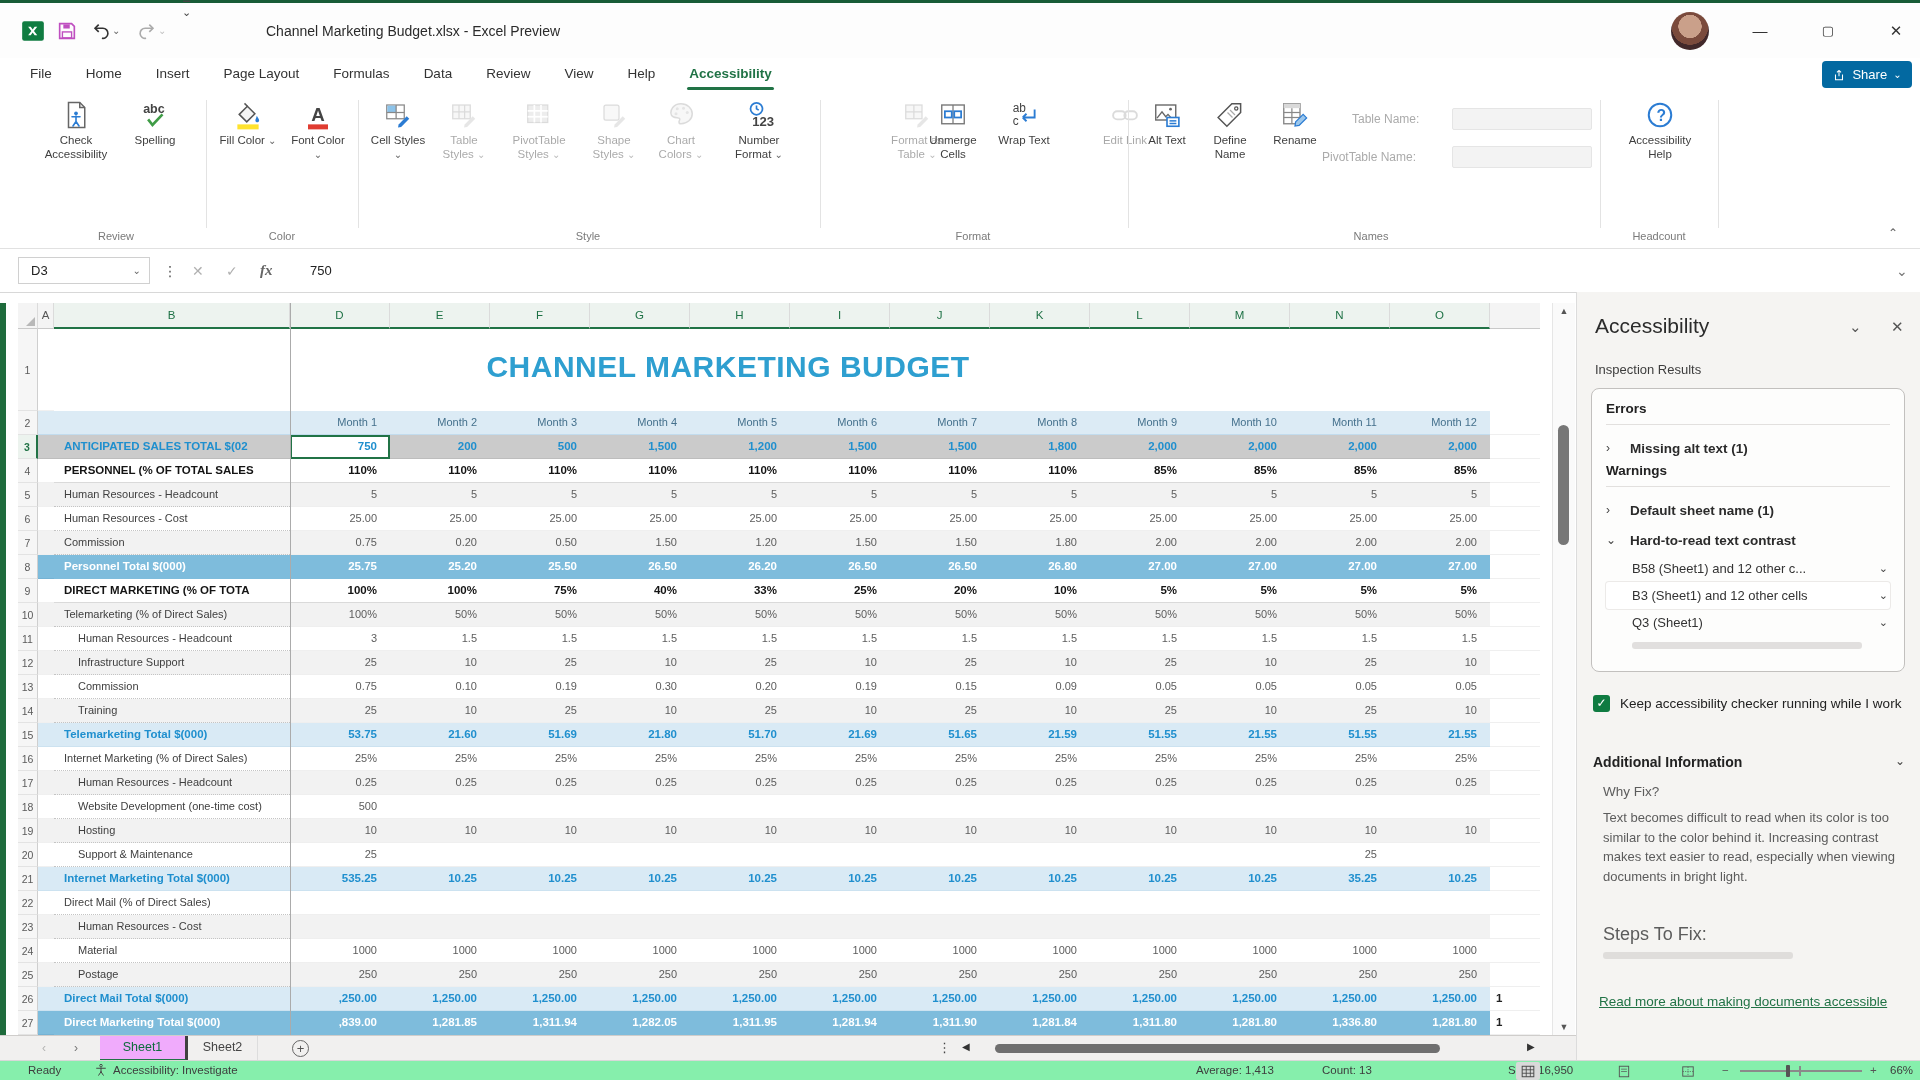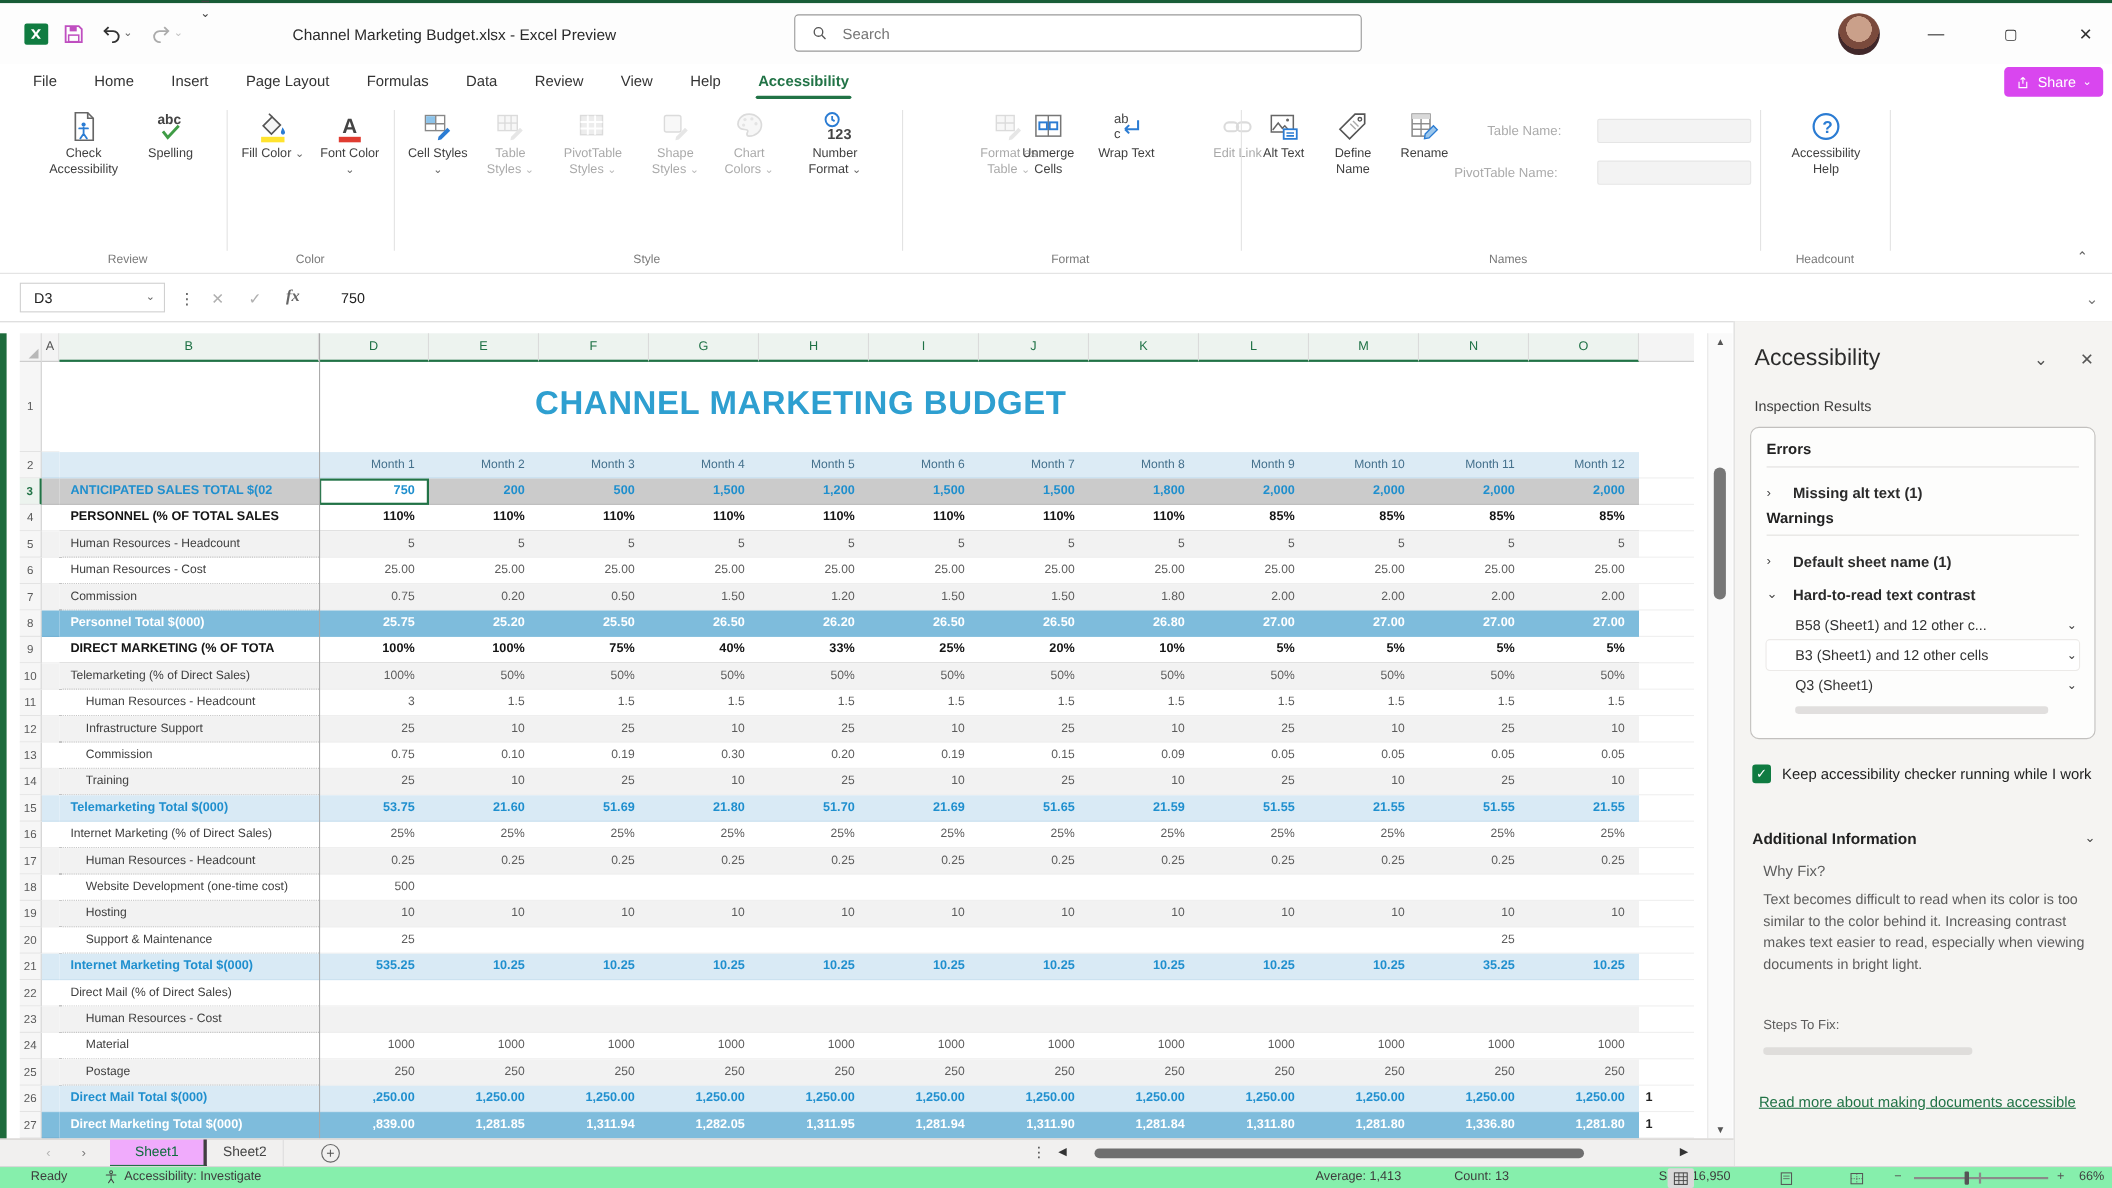--- a/index.html
+++ b/index.html
@@ -20,21 +20,21 @@
     font-size:15px;color:#333;}
   #avatar{position:absolute;left:1671px;top:9px;width:38px;height:38px;border-radius:50%;
     background:radial-gradient(circle at 50% 38%,#caa08a 0 38%,#7a4a3c 39% 60%,#41282a 61%);overflow:hidden;}
 
   
   #menubar{position:absolute;top:58px;left:0;width:1920px;height:34px;background:#fff;display:flex;
     align-items:center;padding-left:30px;gap:34px;box-sizing:border-box;}
   .mtab{font-size:13.5px;color:#333;height:34px;line-height:32px;position:relative;white-space:nowrap;}
   .mtab.active{color:#217346;font-weight:bold;}
   .mtab.active:after{content:"";position:absolute;left:-2px;right:-2px;bottom:2px;height:3px;background:#217346;border-radius:2px;}
-  #sharebtn{position:absolute;left:1822px;top:3px;width:90px;height:27px;background:#d946ef;color:#fff;
+  #sharebtn{position:absolute;left:1822px;top:3px;width:90px;height:27px;background:#0369a1;color:#fff;
     border-radius:4px;display:flex;align-items:center;justify-content:center;gap:6px;font-size:13px;}
 
   
   #ribbon{position:absolute;top:92px;left:0;width:1920px;height:156px;background:#fff;border-bottom:1px solid #E1E1E1;}
   .rbtn{position:absolute;top:8px;display:flex;flex-direction:column;align-items:center;gap:3px;
     font-size:11.5px;color:#3f3f3f;text-align:center;line-height:1.25;}
   .rbtn .lab{max-width:86px;}
   .rbtn.dis{opacity:.45;}
   .dd{font-size:10px;color:#666;line-height:.8;}
   .gdiv{position:absolute;top:8px;height:128px;width:1px;background:#E3E3E3;}
@@ -120,21 +120,21 @@
   .subitem.hl{background:#fff;border-radius:3px;box-shadow:0 0 0 1px #ECEAE8;}
   .smudge{height:7px;background:#D8D6D4;border-radius:3px;opacity:.75;filter:blur(.7px);}
   #cbxrow{position:absolute;left:16px;top:402px;width:312px;display:flex;gap:10px;}
   #cbx{width:17px;height:17px;background:#0F7B41;border-radius:3px;color:#fff;font-size:12px;
     text-align:center;line-height:17px;flex:none;margin-top:1px;}
   #cbxlab{font-size:13.5px;color:#222;line-height:1.45;}
   #addinfo{position:absolute;left:16px;top:462px;width:312px;font-size:14px;font-weight:bold;color:#222;display:flex;}
   #addinfo .chev{margin-left:auto;font-size:12px;font-weight:normal;color:#444;}
   #whyfix{position:absolute;left:26px;top:492px;font-size:13.5px;color:#5c5c5c;}
   #whybody{position:absolute;left:26px;top:516px;width:296px;font-size:13px;color:#5c5c5c;line-height:1.5;}
-  #steps{position:absolute;left:26px;top:632px;font-size:12px;color:#5c5c5c;}
+  #steps{position:absolute;left:26px;top:632px;font-size:18px;color:#5c5c5c;}
   #stepsmudge{position:absolute;left:26px;top:660px;width:190px;}
   #readmore{position:absolute;left:22px;top:700px;width:300px;font-size:13.5px;color:#217346;
     text-decoration:underline;line-height:1.5;}
 
   
   #tabbar{position:absolute;left:0;top:1035px;width:1576px;height:25px;background:#F1F0EF;border-top:1px solid #CFCDCB;}
   .navarrow{position:absolute;top:0;height:25px;line-height:24px;font-size:12px;color:#777;}
   .stab{position:absolute;top:0;height:25px;line-height:23px;font-size:12.5px;text-align:center;box-sizing:border-box;}
   .stab.active{background:#f0abfc;color:#0E6B3C;font-weight:normal;border-bottom:2.5px solid #217346;border-right:3px solid #404040;}
   .stab.idle{color:#444;border-right:1px solid #DDD;}
@@ -186,27 +186,20 @@
           <path d="M18 9h-8a5.5 5.5 0 1 0 1 10.9" fill="none" stroke="#333" stroke-width="1.8"></path>
           <path d="M14.5 5l4 4-4 4" fill="none" stroke="#333" stroke-width="1.8"></path>
         </svg>
       <span class="dd">⌄</span>
     </div>
     <div class="qat" style="left:182px;color:#444;font-size:11px;flex-direction:column;line-height:.7;">
       <span style="font-size:9px;">▔</span>
         <span>⌄</span>
     </div>
     <div id="doc-title">Channel Marketing Budget.xlsx  -  Excel Preview</div>
-    <div id="searchbox">
-      <svg width="17" height="17" viewBox="0 0 24 24">
-          <circle cx="10" cy="10" r="5.5" fill="none" stroke="#555" stroke-width="1.7"></circle>
-          <line x1="14.2" y1="14.2" x2="19" y2="19" stroke="#555" stroke-width="1.7"></line>
-        </svg>
-      <input placeholder="Search" style="">
-    </div>
     <div id="avatar"></div>
     <div class="winbtn" style="left:1737px;">—</div>
     <div class="winbtn" style="left:1805px;font-size:13px;">▢</div>
     <div class="winbtn" style="left:1873px;">✕</div>
   </div>
 
   <div id="menubar">
     <div class="mtab">File</div>
       <div class="mtab">Home</div>
       <div class="mtab">Insert</div>

